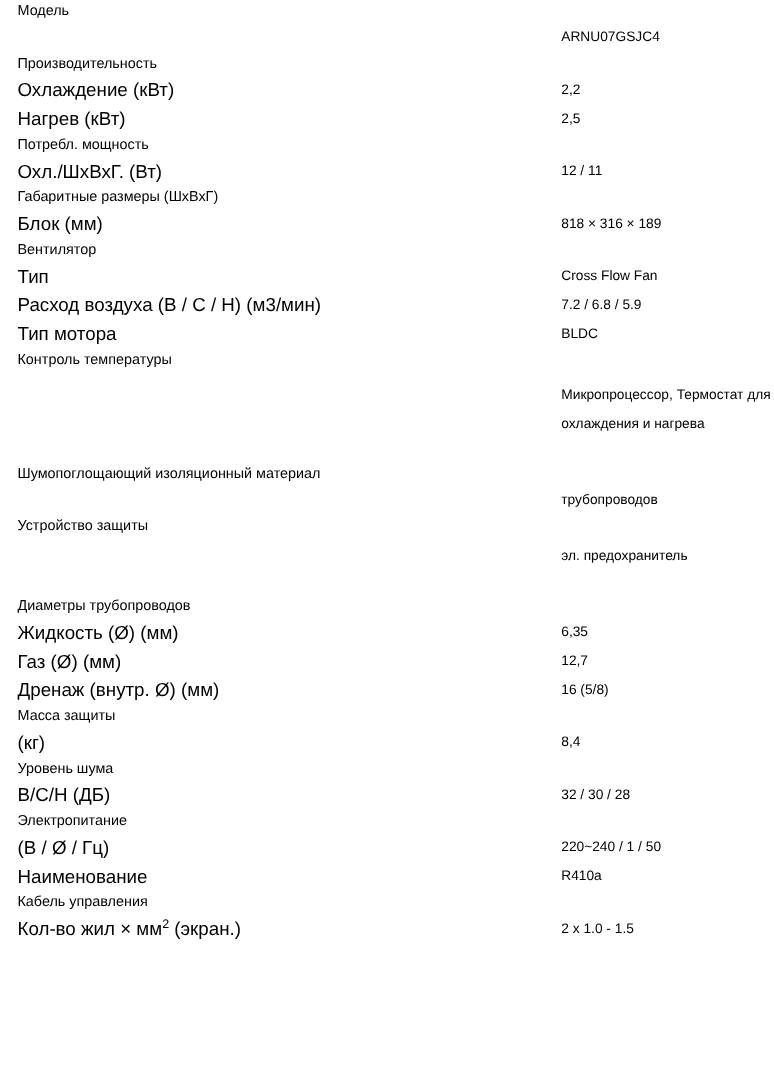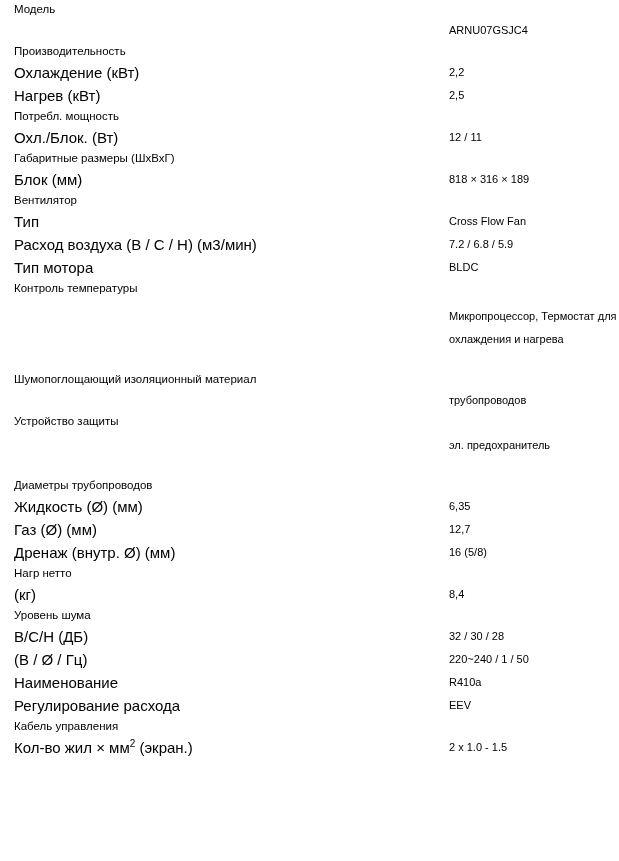--- a/index.html
+++ b/index.html
@@ -119,21 +119,21 @@
       <td class="col-label">
         <div class="label">Потребл. мощность</div>
       </td>
       <td class="col-value">
         <div class="value"></div>
       </td>
     </tr>
 
     <tr class="row-item">
       <td class="col-label">
-        <div class="label">Охл./Блок. (Вт)</div>
+        <div class="label">Охл./ШхВхГ. (Вт)</div>
       </td>
       <td class="col-value">
         <div class="value">12 / 11</div>
       </td>
     </tr>
 
     <tr class="row-section">
       <td class="col-label">
         <div class="label">Габаритные размеры (ШхВхГ)</div>
       </td>
@@ -251,21 +251,21 @@
       <td class="col-label">
         <div class="label">Дренаж (внутр. Ø) (мм)</div>
       </td>
       <td class="col-value">
         <div class="value">16 (5/8)</div>
       </td>
     </tr>
 
     <tr class="row-section">
       <td class="col-label">
-        <div class="label">Нагр нетто</div>
+        <div class="label">Масса защиты</div>
       </td>
       <td class="col-value">
         <div class="value"></div>
       </td>
     </tr>
 
     <tr class="row-item">
       <td class="col-label">
         <div class="label">(кг)</div>
       </td>
@@ -285,48 +285,48 @@
 
     <tr class="row-item">
       <td class="col-label">
         <div class="label">В/С/Н (ДБ)</div>
       </td>
       <td class="col-value">
         <div class="value">32 / 30 / 28</div>
       </td>
     </tr>
 
+    <tr class="row-section">
+      <td class="col-label">
+        <div class="label">Электропитание</div>
+      </td>
+      <td class="col-value">
+        <div class="value"></div>
+      </td>
+    </tr>
 
     <tr class="row-item">
       <td class="col-label">
         <div class="label">(В / Ø / Гц)</div>
       </td>
       <td class="col-value">
         <div class="value">220~240 / 1 / 50</div>
       </td>
     </tr>
 
 
     <tr class="row-item">
       <td class="col-label">
         <div class="label">Наименование</div>
       </td>
       <td class="col-value">
         <div class="value">R410a</div>
       </td>
     </tr>
 
-    <tr class="row-item">
-      <td class="col-label">
-        <div class="label">Регулирование расхода</div>
-      </td>
-      <td class="col-value">
-        <div class="value">EEV</div>
-      </td>
-    </tr>
 
     <tr class="row-section">
       <td class="col-label">
         <div class="label">Кабель управления</div>
       </td>
       <td class="col-value">
         <div class="value"></div>
       </td>
     </tr>
 

